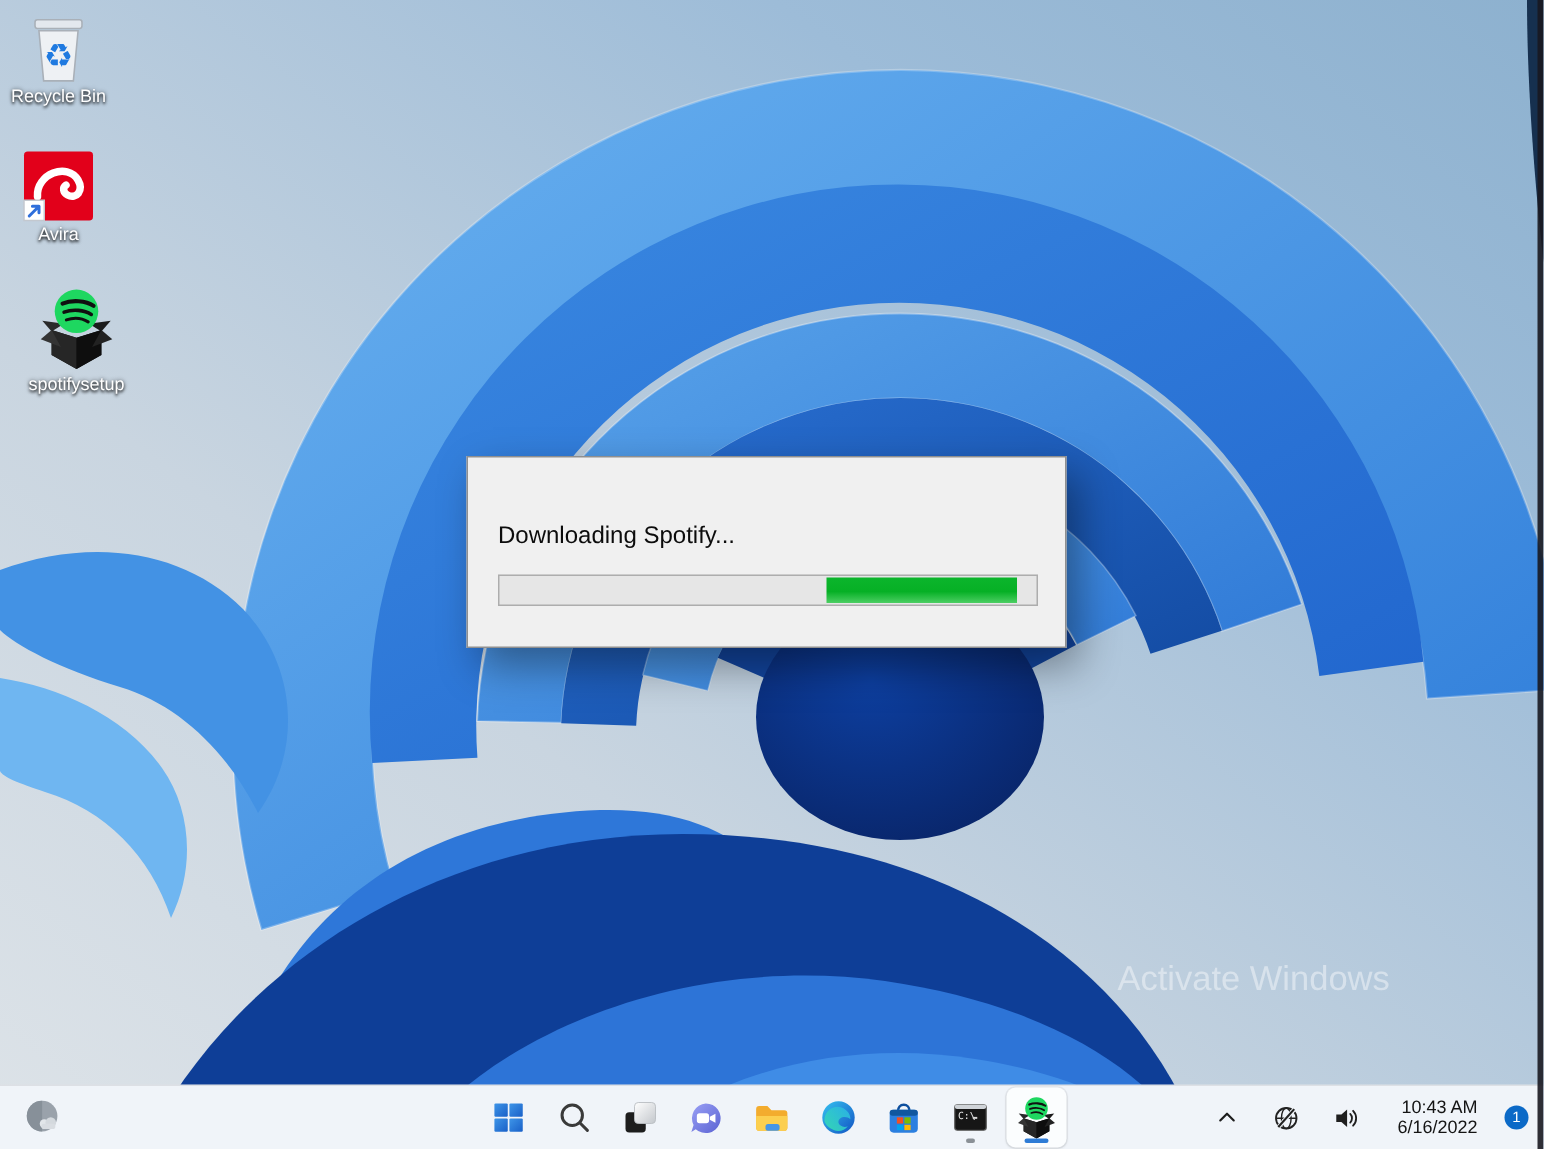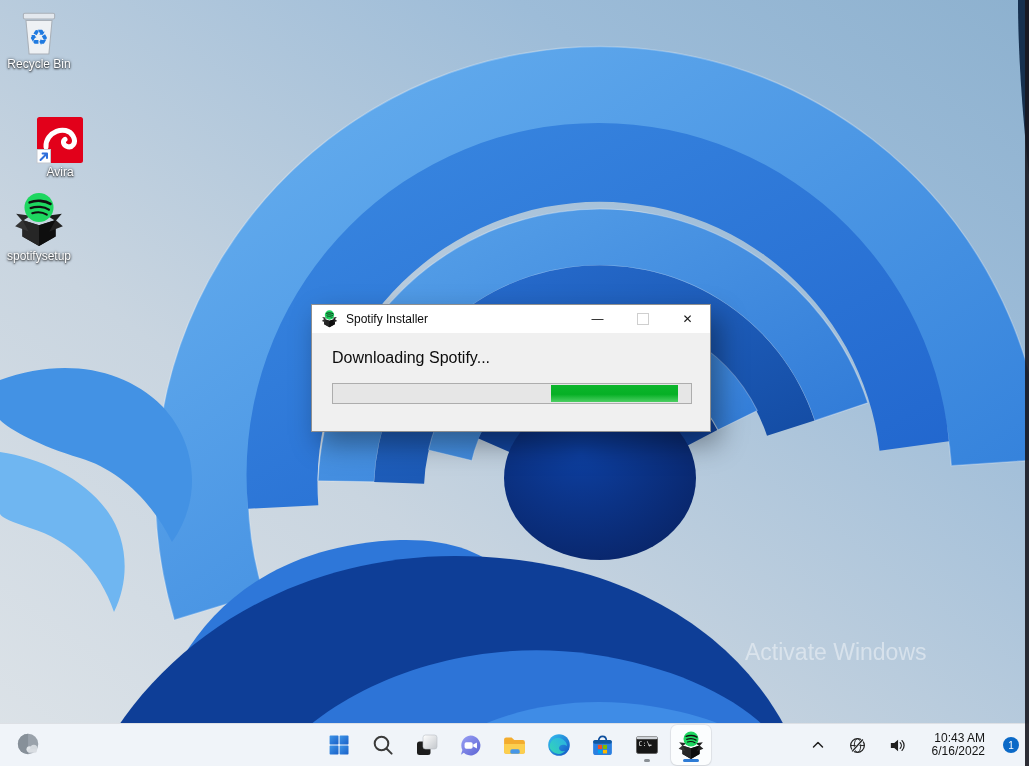--- a/index.html
+++ b/index.html
@@ -6,21 +6,21 @@
   body{width:1029px;height:766px;position:relative;overflow:hidden;
        font-family:"Liberation Sans",sans-serif;background:#c6d3de;}
   .wallpaper{position:absolute;inset:0;}
   .wallpaper svg{display:block;width:100%;height:100%;}
 
   
   .desktop-icon{position:absolute;left:0;width:78px;text-align:center;cursor:default;}
   .icon-art{display:block;margin:0 auto 2px;}
   .icon-label{color:#fff;font-size:12px;line-height:13px;
     text-shadow:0 1px 2px rgba(0,0,0,.85),0 0 3px rgba(0,0,0,.6);}
-  #di-recycle{top:8px;} #di-avira{top:116px;padding-left:21px;} #di-spotify{top:192px;}
+  #di-recycle{top:8px;} #di-avira{top:100px;} #di-spotify{top:192px;margin-left:12px;}
 
   
   .watermark{position:absolute;left:745px;top:640px;pointer-events:none;}
   .wm1{font-size:23px;color:rgba(240,244,248,.55);line-height:24px;}
   .wm2{font-size:13px;color:rgba(240,244,248,.40);line-height:17px;}
 
   
   .installer{position:absolute;left:311px;top:304px;width:400px;height:128px;
     background:#f0f0f0;border:1px solid #8f8f8f;box-sizing:border-box;
     box-shadow:8px 12px 26px rgba(0,0,0,.38);}
@@ -257,33 +257,20 @@
       <use href="#sym-spotibox"></use>
     </svg>
   <div class="icon-label">spotifysetup</div>
 </div>
 
 <div class="watermark">
   <div class="wm1">Activate Windows</div>
 </div>
 
 <div class="installer">
-  <div class="titlebar">
-    <svg class="title-ic" viewBox="0 0 48 54">
-        <use href="#sym-spotibox"></use>
-      </svg>
-    <span class="title-text">Spotify Installer</span>
-    <div class="controls">
-      <div class="ctrl">—</div>
-      <div class="ctrl">
-          <span class="ctrl-max-box"></span>
-        </div>
-      <div class="ctrl">✕</div>
-    </div>
-  </div>
   <div class="status">Downloading Spotify...</div>
   <div class="progress">
     <div class="chunk" style="left: 61%; width: 35.5%;"></div>
   </div>
 </div>
 
 <div class="taskbar">
   <div class="widgets-btn">
     <svg width="26" height="26" viewBox="0 0 28 28">
         <use href="#sym-widgets"></use>

